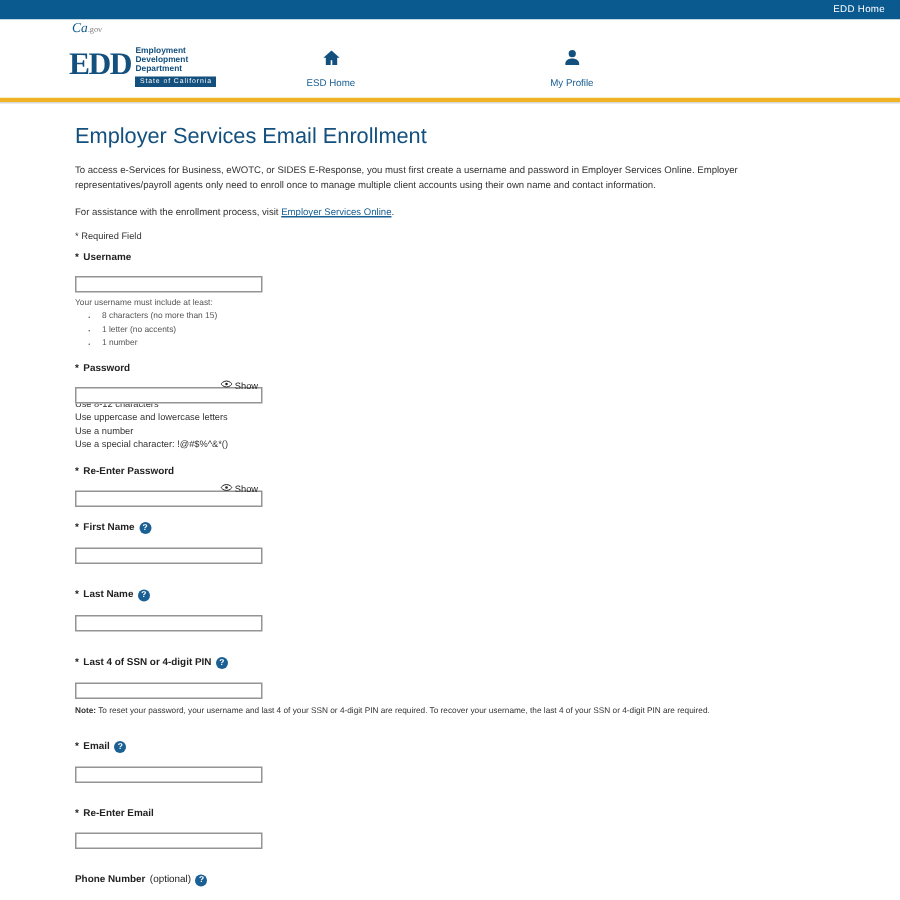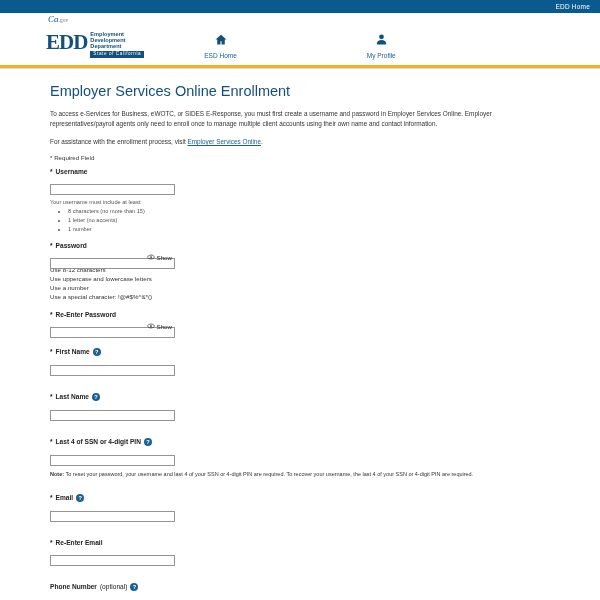--- a/index.html
+++ b/index.html
@@ -270,21 +270,21 @@
       <span class="label">My Profile</span>
     </div>
   </div>
 </div>
 
 <div class="gold-rule"></div>
 <div class="gray-rule"></div>
 
 <div class="content">
 
-  <h1>Employer Services Online Enrollment</h1>
+  <h1>Employer Services Email Enrollment</h1>
 
   <p class="intro">To access e-Services for Business, eWOTC, or SIDES E-Response, you must first create a username and password in Employer Services Online. Employer representatives/payroll agents only need to enroll once to manage multiple client accounts using their own name and contact information.</p>
 
   <p class="assist">
     <span>For assistance with the enrollment process, visit </span><a class="inline" href="#">Employer Services Online</a><span>.</span>
   </p>
 
   <div class="req-note">* Required Field</div>
 
   <div class="field">

